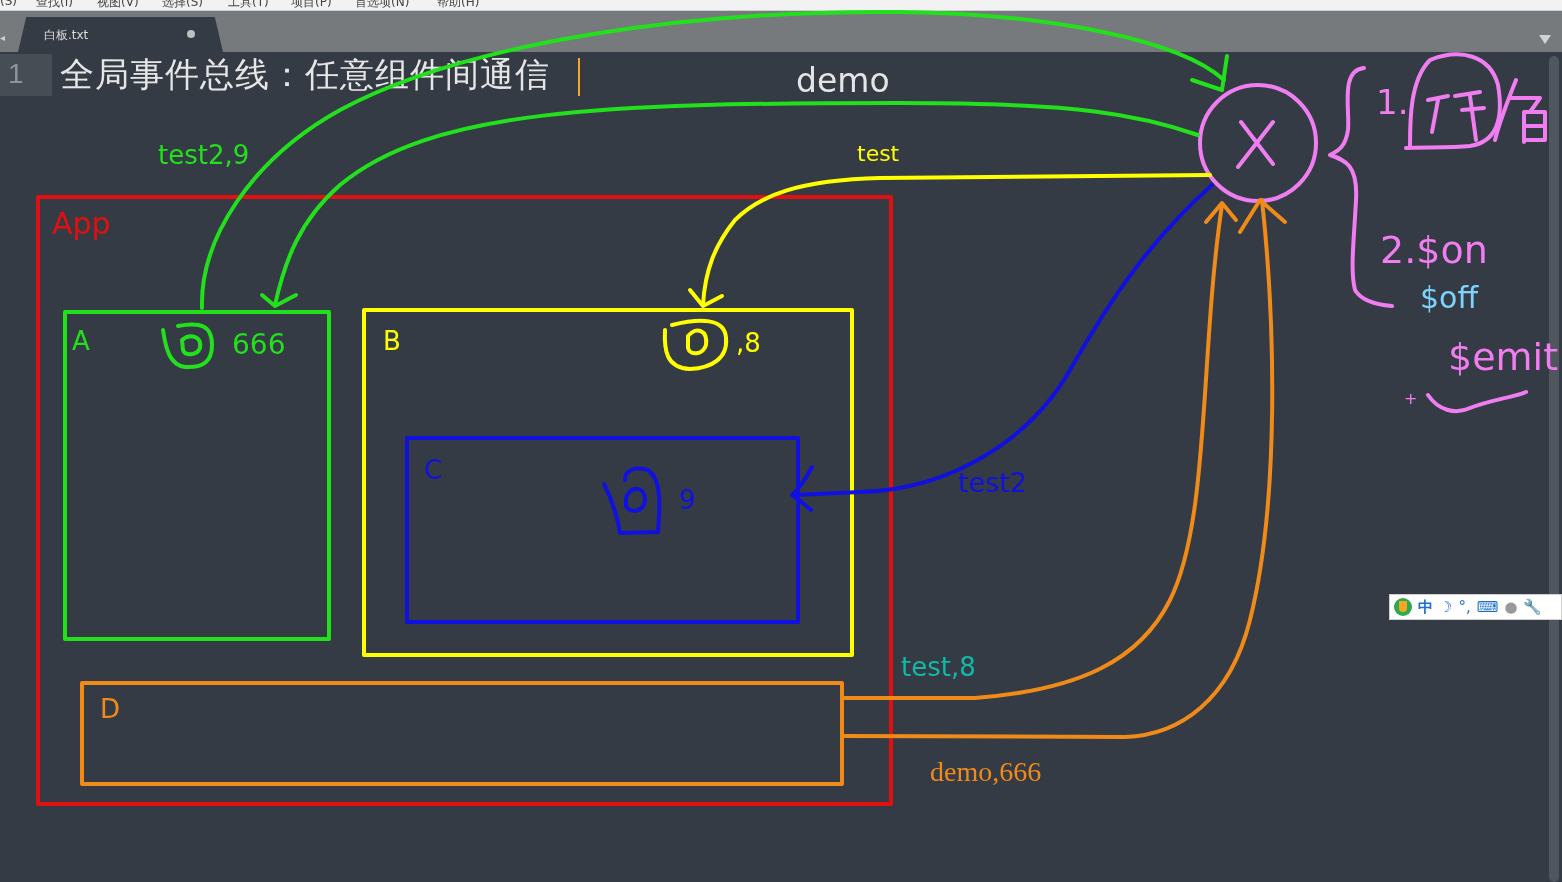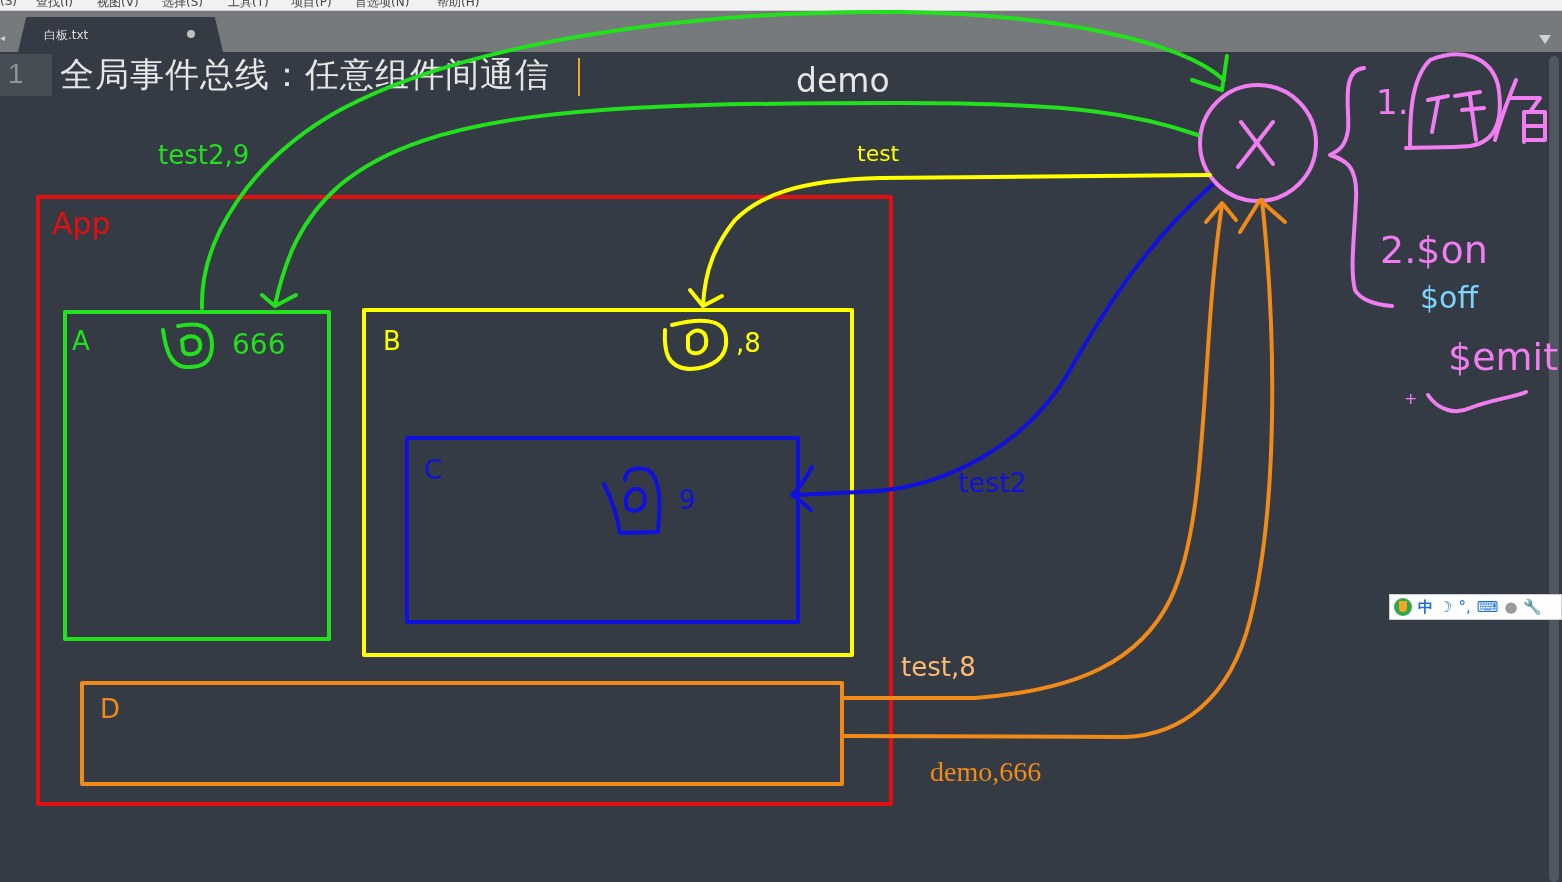--- a/index.html
+++ b/index.html
@@ -115,21 +115,21 @@
 <span class="lbl" style="left:383px; top:326px; font-size:26px; color:#ffff00;">B</span>
 <span class="lbl" style="left:736px; top:328px; font-size:26px; color:#ffff00;">,8</span>
 <span class="lbl" style="left:424px; top:455px; font-size:26px; color:#1010e0;">C</span>
 <span class="lbl" style="left:679px; top:485px; font-size:26px; color:#1010e0;">9</span>
 <span class="lbl" style="left:100px; top:694px; font-size:26px; color:#f08a18;">D</span>
 
 <span class="lbl" style="left:158px; top:140px; font-size:26px; color:#22e01c;">test2,9</span>
 <span class="lbl" style="left:796px; top:61px; font-size:33px; color:#e5e5e5;">demo</span>
 <span class="lbl" style="left:857px; top:141px; font-size:22px; color:#ffff00;">test</span>
 <span class="lbl" style="left:958px; top:467px; font-size:27px; color:#1010e0;">test2</span>
-<span class="lbl" style="left:901px; top:652px; font-size:26px; color:#fdba74;">test,8</span>
+<span class="lbl" style="left:901px; top:652px; font-size:26px; color:#14b8a6;">test,8</span>
 <span class="lbl" style="left:930px; top:756px; font-size:28px; color:#f08a18;font-family:Liberation Serif, serif;">demo,666</span>
 
 <span class="lbl" style="left:1376px; top:82px; font-size:34px; color:#f07ef0;">1.</span>
 <span class="lbl" style="left:1380px; top:228px; font-size:38px; color:#f07ef0;">2.$on</span>
 <span class="lbl" style="left:1420px; top:280px; font-size:30px; color:#7dd3fc;">$off</span>
 <span class="lbl" style="left:1420px; top:335px; font-size:38px; color:#f07ef0;margin-left:28px;">$emit</span>
 <span class="lbl" style="left:1404px; top:389px; font-size:16px; color:#f07ef0;">+</span>
 
 <div class="ime">
   <span style="display:inline-block;width:18px;height:18px;border-radius:50%;background:#2fa84f;position:relative;">

